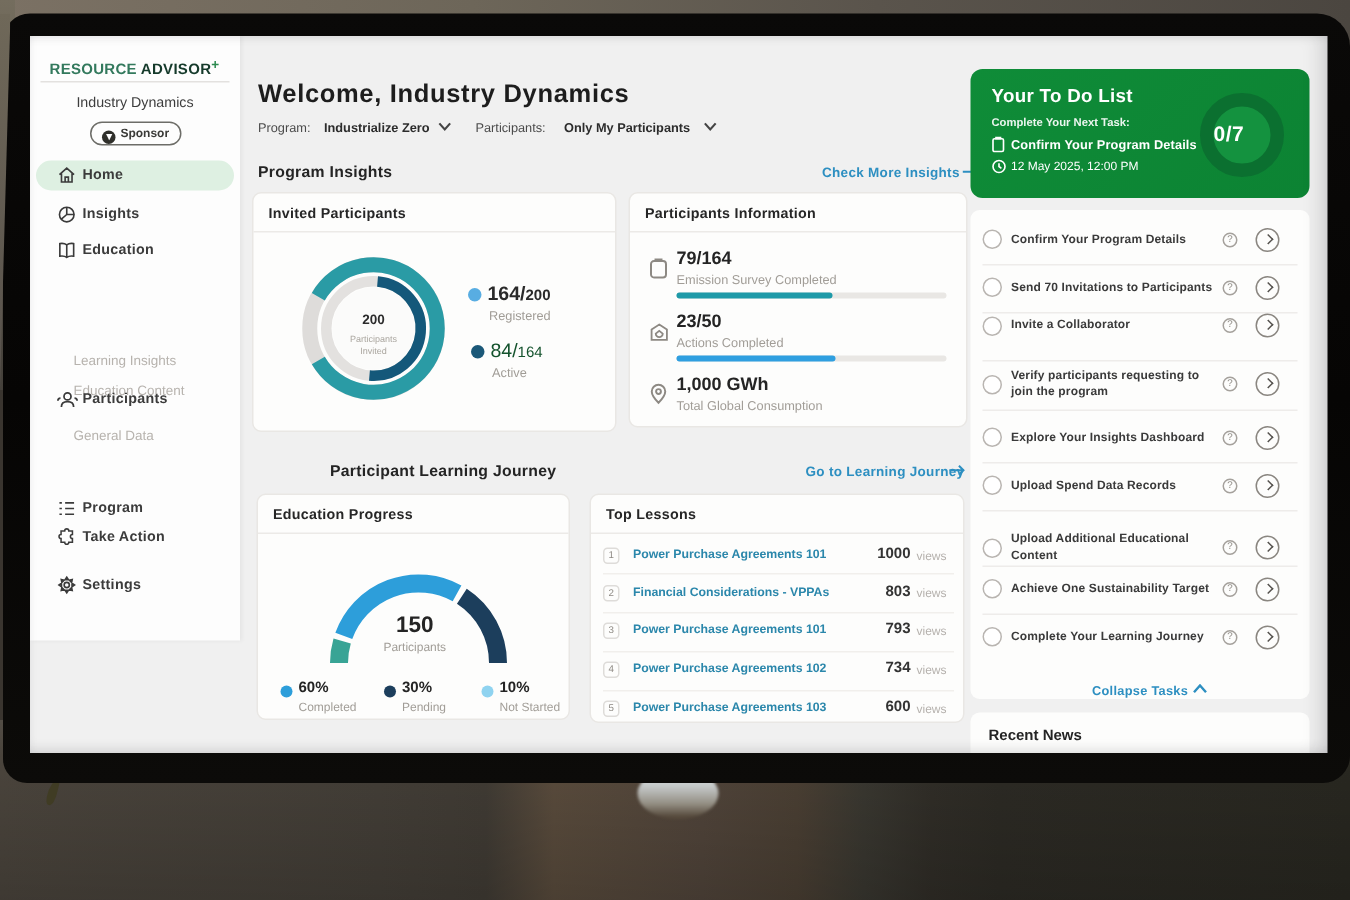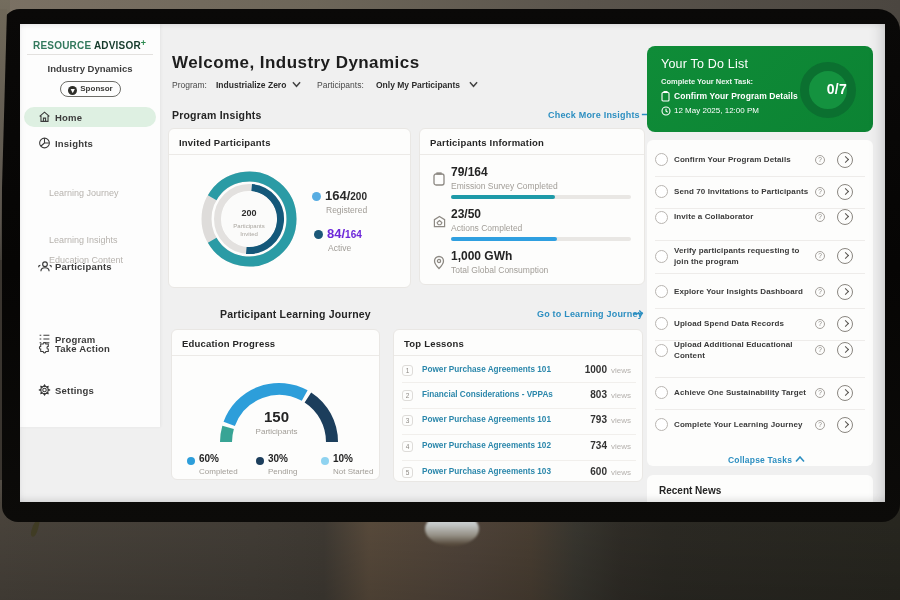--- a/index.html
+++ b/index.html
@@ -32,21 +32,21 @@
   #screen-shade { left:20px; top:24px; width:865px; height:478px; pointer-events:none;
     box-shadow:inset -10px 0 14px -8px rgba(40,40,45,.22), inset 0 -7px 9px -6px rgba(40,40,45,.15),
       inset 0 5px 7px -6px rgba(40,40,45,.15), inset 5px 0 8px -7px rgba(40,40,45,.10); }
 
   
   #sidebar { left:0; top:0; width:140px; height:403px; background:#fdfdfd;
     box-shadow:1px 0 3px rgba(0,0,0,.05); }
   #logo { left:13px; top:14px; width:120px; font-size:10px; font-weight:bold; letter-spacing:.2px; white-space:nowrap; }
   #logo .r { color:#33795d; } #logo .a { color:#153a2b; } #logo .p { color:#2d8a50; font-size:9px; vertical-align:3px;}
   #logo-div { left:7px; top:30px; width:126px; height:1px; background:#e3e1df; }
-  .org { left:0; top:39px; width:140px; text-align:center; font-size:9.5px; font-weight:bold; color:#3d3d3d; }
+  .org { left:0; top:39px; width:140px; text-align:center; font-size:9.5px; font-weight:normal; color:#3d3d3d; }
   #pill { left:40px; top:57px; width:61px; height:16px; border:1px solid #6d6d68; border-radius:8px;
     font-size:8px; color:#3b3b38; text-align:center; line-height:14px; font-weight:bold;}
   #pill .dot { display:inline-block; width:9px; height:9px; border-radius:50%; background:#2f2f2a;
     vertical-align:-1.5px; margin-right:3px; color:#fff; font-size:7px; line-height:9px;}
   .mi { left:0; width:140px; height:20px; }
   .mi svg { position:absolute; left:18px; top:50%; transform:translateY(-50%); }
   .mi .t { position:absolute; left:35px; top:50%; transform:translateY(-50%);
     font-size:9.5px; font-weight:bold; color:#3b3b3b; white-space:nowrap; letter-spacing:.2px;}
   .sub { left:0; width:140px; height:18px; }
   .sub .t { position:absolute; left:29px; top:50%; transform:translateY(-50%);
@@ -63,21 +63,21 @@
   .lrow .num { position:absolute; left:8px; top:2px; width:11px; height:11px; border:1px solid #dedcd9;
     border-radius:3px; font-size:6.5px; color:#8d8983; text-align:center; line-height:10px; }
   .lrow .lt { position:absolute; left:28px; top:2px; font-size:8.2px; font-weight:bold; color:#2b87ab; }
   .lsep { position:absolute; left:8px; width:234px; height:1px; background:#f1efec; }
   .lrow .vc { position:absolute; right:37px; top:1px; font-size:10px; font-weight:bold; color:#333; }
   .lrow .vw { position:absolute; right:13px; top:3px; font-size:8px; color:#b5b1ad; }
   
   #todo-card { left:627px; top:22px; width:226px; height:86px; border-radius:8px;
     background:linear-gradient(135deg,#0f8c38 0%,#0c8333 100%); }
   #todo-ring { position:absolute; left:153px; top:16px; width:56px; height:56px; border-radius:50%;
-    border:9px solid #0b7030; background:#14923f; text-align:right; line-height:37px; font-size:14px; font-weight:bold; color:#fff; letter-spacing:.3px; }
+    border:9px solid #0b7030; background:#14923f; text-align:left; line-height:37px; font-size:14px; font-weight:bold; color:#fff; letter-spacing:.3px; }
   #tasks { left:627px; top:116px; width:226px; height:326px; background:#fdfdfc; border-radius:6px; }
   .trow { left:0; width:226px; }
   .trow .cb { position:absolute; left:8px; top:50%; margin-top:-6.5px; width:13px; height:13px;
     border:1.4px solid #b9b5b1; border-radius:50%; background:#fff;}
   .trow .tx { position:absolute; left:27px; top:50%; transform:translateY(-50%); width:150px;
     font-size:8px; font-weight:bold; color:#3a3a3a; line-height:10.5px; letter-spacing:.1px;}
   .trow .q { position:absolute; right:48px; top:50%; margin-top:-5px; width:10px; height:10px;
     border:1px solid #a5a19c; border-radius:50%; font-size:6.5px; color:#8d8983; text-align:center; line-height:8.5px;}
   .trow .ch { position:absolute; right:20px; top:50%; margin-top:-8px; width:16px; height:16px;
     border:1.3px solid #8a8680; border-radius:50%; }
@@ -111,44 +111,50 @@
         </svg>
         <span class="t">Home</span>
       </div>
       <div class="mi abs" style="top:109px;">
         <svg width="13" height="13" viewBox="0 0 24 24" fill="none" stroke="#3b3b3b" stroke-width="2">
           <circle cx="12" cy="12" r="9"></circle>
           <path d="M12 3 v9 h9 M12 12 L5 18"></path>
         </svg>
         <span class="t">Insights</span>
       </div>
-      <div class="sub abs" style="top:160px;">
-        <span class="t">Learning Journey</span>
+      <div class="mi abs" style="top:133px;">
+        <svg width="13" height="13" viewBox="0 0 24 24" fill="none" stroke="#3b3b3b" stroke-width="2">
+          <path d="M12 5 C10 3.5 7 3 3.5 3.5 V19 C7 18.5 10 19 12 20.5 C14 19 17 18.5 20.5 19 V3.5 C17 3 14 3.5 12 5 v15"></path>
+        </svg>
+        <span class="t">Education</span>
       </div>
       <div class="sub abs" style="top:183px;margin-top:44px;">
         <span class="t">Education Content</span>
       </div>
       <div class="sub abs" style="top:207px;">
         <span class="t">Learning Insights</span>
       </div>
       <div class="mi abs" style="top:232px;">
         <svg width="14" height="13" viewBox="0 0 24 22" fill="none" stroke="#3b3b3b" stroke-width="2">
           <circle cx="12" cy="8" r="4"></circle>
           <path d="M5 20 c0-4 3-6 7-6 s7 2 7 6"></path>
           <path d="M4 10 c-1.5 0-3 1-3 3 M20 10 c1.5 0 3 1 3 3"></path>
         </svg>
         <span class="t">Participants</span>
       </div>
+      <div class="sub abs" style="top:257px;">
+        <span class="t">General Data</span>
+      </div>
       <div class="mi abs" style="top:304.5px;">
         <svg width="13" height="13" viewBox="0 0 24 24" fill="none" stroke="#3b3b3b" stroke-width="2">
           <path d="M3 5 h3 M3 12 h3 M3 19 h3 M10 5 h11 M10 12 h11 M10 19 h11"></path>
         </svg>
         <span class="t">Program</span>
       </div>
-      <div class="mi abs" style="top:314px;">
+      <div class="mi abs" style="top:324px;">
         <svg width="13" height="13" viewBox="0 0 24 24" fill="none" stroke="#3b3b3b" stroke-width="1.9">
           <path d="M9.5 4.5 a2.3 2.3 0 0 1 5 0 h4.5 v4.5 a2.3 2.3 0 0 0 0 5 v4.5 h-4.5 a2.3 2.3 0 0 1 -5 0 H5 v-4.5 a2.3 2.3 0 0 1 0 -5 V4.5 z"></path>
         </svg>
         <span class="t">Take Action</span>
       </div>
       <div class="mi abs" style="top:355.8px;padding-left:36px;">
         <svg width="13" height="13" viewBox="0 0 24 24" fill="none" stroke="#3b3b3b" stroke-width="2">
           <circle cx="12" cy="12" r="3.2"></circle>
           <path d="M12 2.5 l2 3 h-4 z M12 21.5 l2 -3 h-4 z M2.5 12 l3 -2 v4 z M21.5 12 l-3 -2 v4 z M5.3 5.3 l3.5 .7 l-2.8 2.8 z M18.7 18.7 l-3.5 -.7 l2.8 -2.8 z M18.7 5.3 l-.7 3.5 l-2.8 -2.8 z M5.3 18.7 l.7 -3.5 l2.8 2.8 z"></path>
         </svg>
@@ -184,21 +190,21 @@
           <path d="M 52.7 18.6 A 31.5 31.5 0 0 1 47.3 81.4" stroke="#14587a" stroke-width="7"></path>
           <circle cx="50" cy="50" r="27.5" fill="#fbfbfa"></circle>
           <text x="50" y="47" text-anchor="middle" font-size="9" font-weight="bold" fill="#2c2c2c" font-family="Liberation Sans">200</text>
           <text x="50" y="59" text-anchor="middle" font-size="6" fill="#aaa69f" font-family="Liberation Sans">Participants</text>
           <text x="50" y="67" text-anchor="middle" font-size="6" fill="#aaa69f" font-family="Liberation Sans">Invited</text>
         </svg>
         <div class="abs" style="left:143px; top:63px; width:9px; height:9px; border-radius:50%; background:#58ade2;"></div>
         <div class="abs" style="left:156px; top:59px; font-size:13px; font-weight:bold; color:#2a2a2a;">164/<span style="font-size:10px;">200</span></div>
         <div class="abs" style="left:157px; top:76px; font-size:8.5px; color:#a09c96;">Registered</div>
         <div class="abs" style="left:145px; top:101px; width:9px; height:9px; border-radius:50%; background:#1b5878;"></div>
-        <div class="abs" style="left:158px; top:97px; font-size:13px; font-weight:bold; color:#6d28d9;">84/<span style="font-size:10px;">164</span></div>
+        <div class="abs" style="left:158px; top:97px; font-size:13px; font-weight:normal; color:#14532d;">84/<span style="font-size:10px;">164</span></div>
         <div class="abs" style="left:159px; top:114px; font-size:8.5px; color:#a09c96;">Active</div>
       </div>
 
       <div class="card abs" style="left:399px; top:104px; width:226px; height:157px;">
         <div class="cardtitle">Participants Information</div>
         <div class="carddiv"></div>
         <svg class="abs" style="left:13px; top:43px;" width="12" height="14" viewBox="0 0 12 14" fill="none" stroke="#8d8983" stroke-width="1.3">
           <rect x="1" y="2" width="10" height="11" rx="2"></rect>
           <path d="M4 2 h4 v-1 h-4 z"></path>
         </svg>
@@ -284,21 +290,21 @@
         <div class="lrow abs" style="top:135px;">
           <span class="num">5</span>
           <span class="lt">Power Purchase Agreements 103</span>
           <span class="vc">600</span>
           <span class="vw">views</span>
         </div>
       </div>
     </div>
     <div id="right">
       <div id="todo-card" class="abs">
-        <div class="abs" style="left:14px; top:11px; font-size:12.5px; font-weight:normal; color:#fff; letter-spacing:.2px;">Your To Do List</div>
+        <div class="abs" style="left:14px; top:11px; font-size:12.5px; font-weight:bold; color:#fff; letter-spacing:.2px;">Your To Do List</div>
         <div class="abs" style="left:14px; top:31px; font-size:7.5px; font-weight:bold; color:rgba(255,255,255,.92);">Complete Your Next Task:</div>
         <svg class="abs" style="left:14px; top:45px;" width="9" height="11" viewBox="0 0 9 11" fill="none" stroke="#fff" stroke-width="1.1">
           <rect x="1" y="1.5" width="7" height="8.5" rx="1"></rect>
           <path d="M3 1.5 h3 v-1 h-3 z"></path>
         </svg>
         <div class="abs" style="left:27px; top:45px; font-size:8.5px; font-weight:bold; color:#fff; letter-spacing:.1px;">Confirm Your Program Details</div>
         <svg class="abs" style="left:14px; top:60px;" width="10" height="10" viewBox="0 0 10 10" fill="none" stroke="#fff" stroke-width="1.1">
           <circle cx="5" cy="5" r="4"></circle>
           <path d="M5 2.8 V5 l1.6 1.2"></path>
         </svg>
@@ -341,21 +347,21 @@
           <span class="ch"></span>
         </div>
         <div class="tsep" style="top:168px;"></div>
         <div class="trow abs" style="top:168px; height:31px;">
           <span class="cb"></span>
           <span class="tx">Upload Spend Data Records</span>
           <span class="q">?</span>
           <span class="ch"></span>
         </div>
         <div class="tsep" style="top:200px;"></div>
-        <div class="trow abs" style="top:189px; height:42px;">
+        <div class="trow abs" style="top:204px; height:42px;">
           <span class="cb"></span>
           <span class="tx">Upload Additional Educational<br>Content</span>
           <span class="q">?</span>
           <span class="ch"></span>
         </div>
         <div class="tsep" style="top:237px;"></div>
         <div class="trow abs" style="top:237px; height:31px;">
           <span class="cb"></span>
           <span class="tx">Achieve One Sustainability Target</span>
           <span class="q">?</span>

